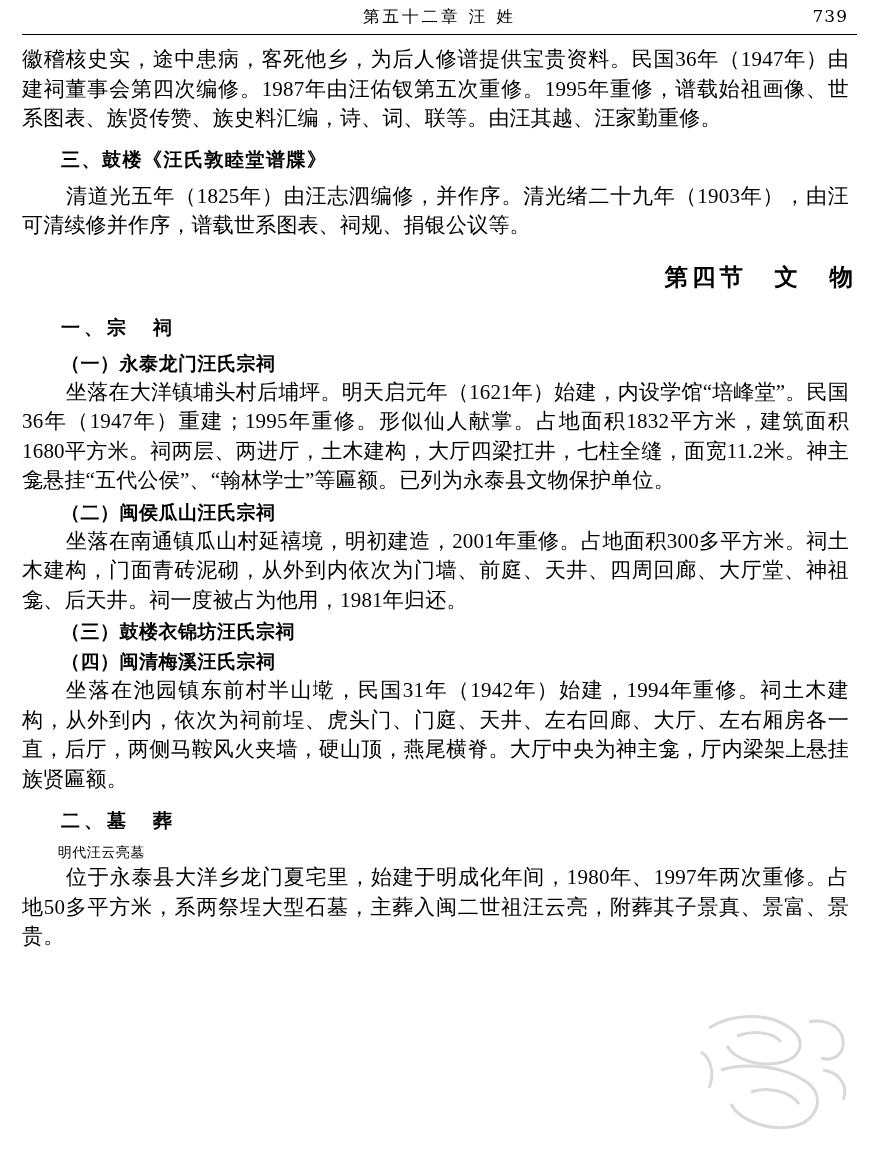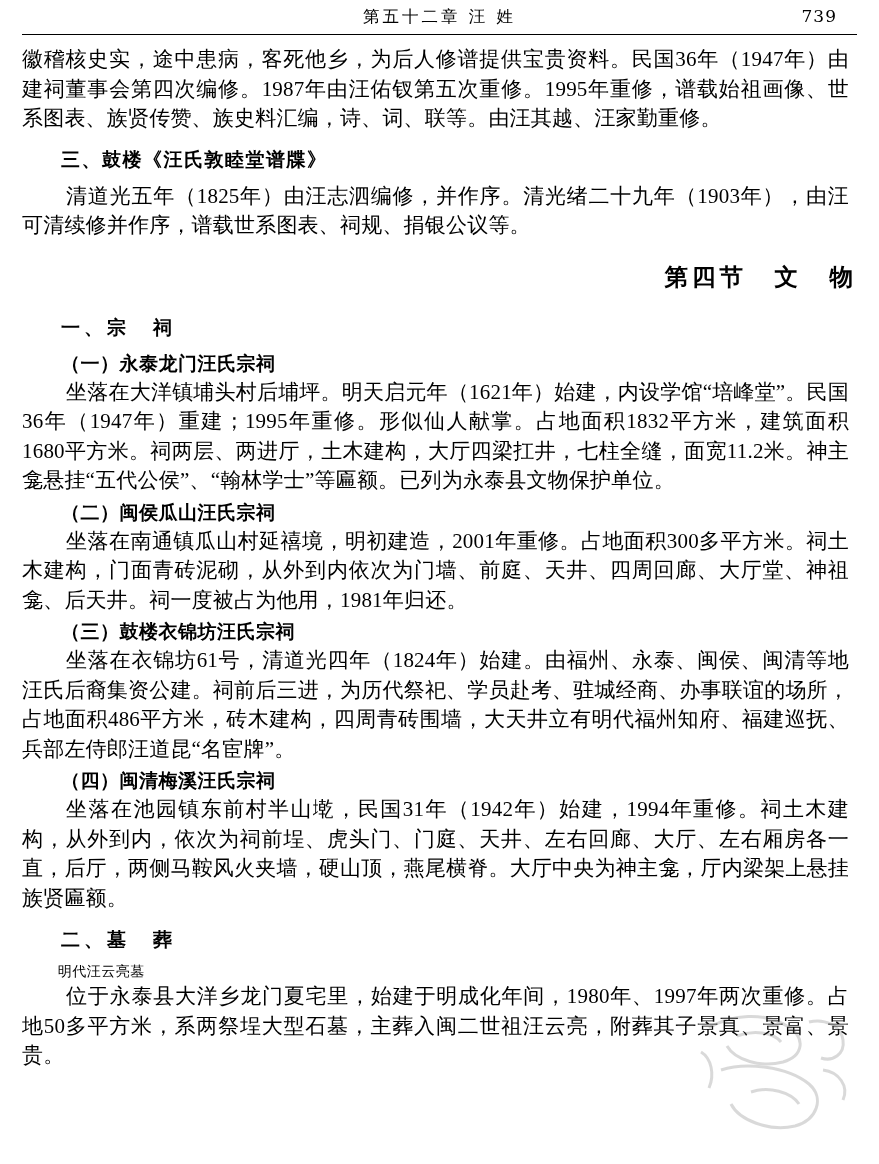--- a/index.html
+++ b/index.html
@@ -31,21 +31,21 @@
     justify-content: center;
     font-size: 16.5px;
     letter-spacing: 1px;
     text-align: center;
   }
   .header-title {
     letter-spacing: 3px;
   }
   .header-page {
     position: absolute;
-    right: 20px;
+    right: 9px;
     top: 6px;
     font-size: 17px;
     font-family: "DejaVu Serif", "Liberation Serif", serif;
   }
   .header-rule {
     border: none;
     border-top: 1.6px solid #000;
     margin: 0 0 10px 0;
   }
   
@@ -128,21 +128,20 @@
 
   <h3 class="h-num">一、宗　祠</h3>
 
   <h4 class="h-sub">（一）永泰龙门汪氏宗祠</h4>
   <p class="para indent">坐落在大洋镇埔头村后埔坪。明天启元年（1621年）始建，内设学馆“培峰堂”。民国36年（1947年）重建；1995年重修。形似仙人献掌。占地面积1832平方米，建筑面积1680平方米。祠两层、两进厅，土木建构，大厅四梁扛井，七柱全缝，面宽11.2米。神主龛悬挂“五代公侯”、“翰林学士”等匾额。已列为永泰县文物保护单位。</p>
 
   <h4 class="h-sub">（二）闽侯瓜山汪氏宗祠</h4>
   <p class="para indent">坐落在南通镇瓜山村延禧境，明初建造，2001年重修。占地面积300多平方米。祠土木建构，门面青砖泥砌，从外到内依次为门墙、前庭、天井、四周回廊、大厅堂、神祖龛、后天井。祠一度被占为他用，1981年归还。</p>
 
   <h4 class="h-sub">（三）鼓楼衣锦坊汪氏宗祠</h4>
-  <p class="para indent">坐落在衣锦坊61号，清道光四年（1824年）始建。由福州、永泰、闽侯、闽清等地汪氏后裔集资公建。祠前后三进，为历代祭祀、学员赴考、驻城经商、办事联谊的场所，占地面积486平方米，砖木建构，四周青砖围墙，大天井立有明代福州知府、福建巡抚、兵部左侍郎汪道昆“名宦牌”。</p>
 
   <h4 class="h-sub">（四）闽清梅溪汪氏宗祠</h4>
   <p class="para indent">坐落在池园镇东前村半山墘，民国31年（1942年）始建，1994年重修。祠土木建构，从外到内，依次为祠前埕、虎头门、门庭、天井、左右回廊、大厅、左右厢房各一直，后厅，两侧马鞍风火夹墙，硬山顶，燕尾横脊。大厅中央为神主龛，厅内梁架上悬挂族贤匾额。</p>
 
   <h3 class="h-num">二、墓　葬</h3>
 
   <h4 class="h-sub2">明代汪云亮墓</h4>
   <p class="para indent">位于永泰县大洋乡龙门夏宅里，始建于明成化年间，1980年、1997年两次重修。占地50多平方米，系两祭埕大型石墓，主葬入闽二世祖汪云亮，附葬其子景真、景富、景贵。</p>
 
   <div class="watermark">

